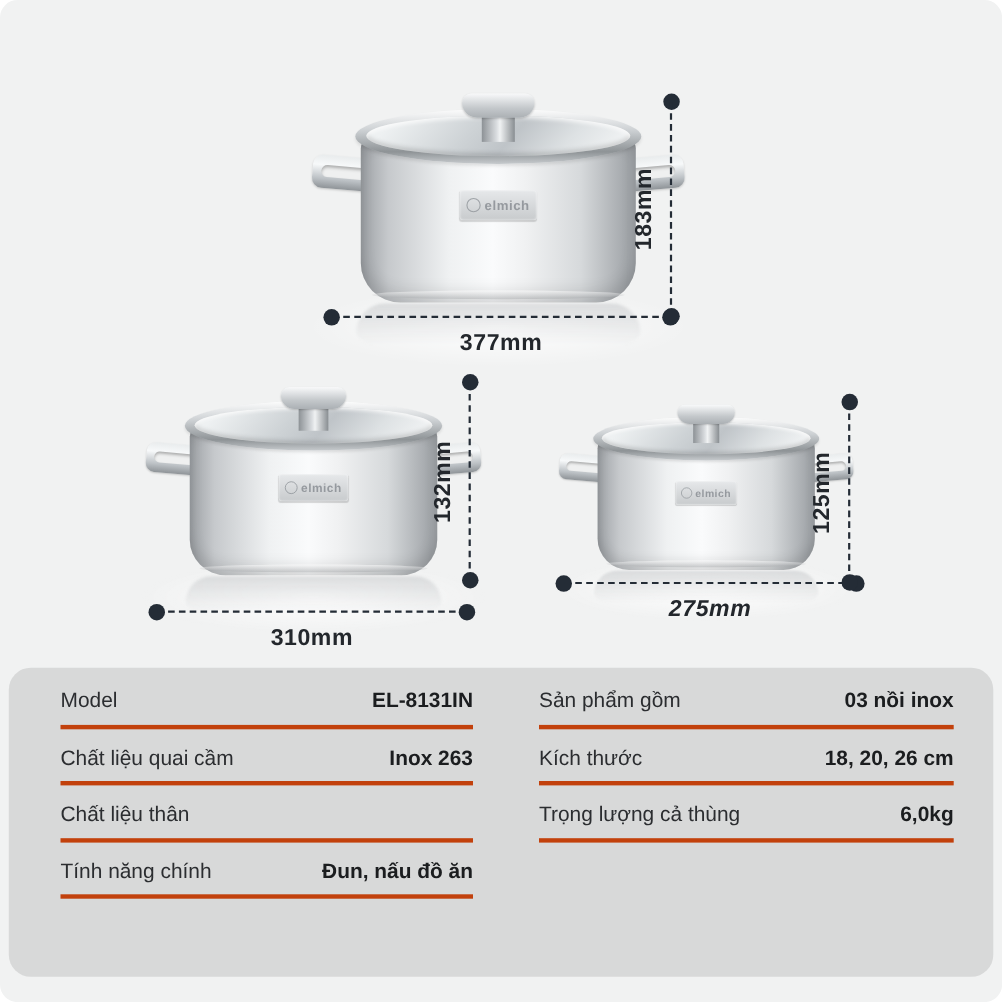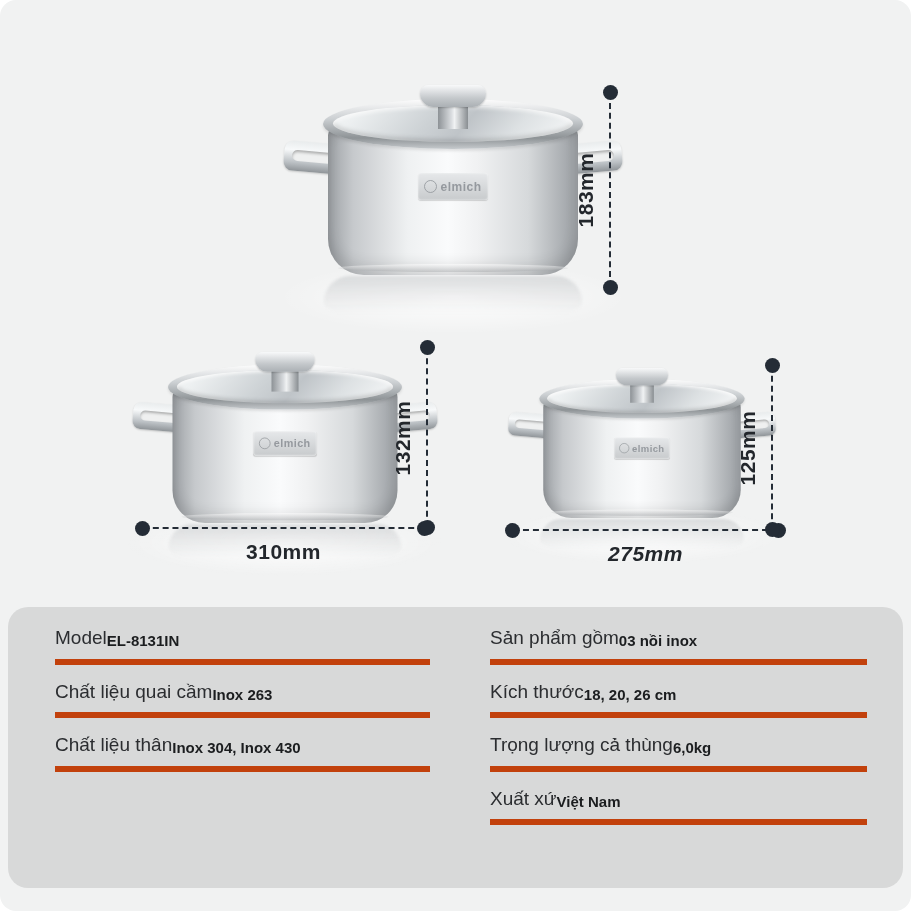--- a/index.html
+++ b/index.html
@@ -74,24 +74,24 @@
   .dim-v .dim-label{position:absolute;right:20px;top:50%;transform:translateY(-50%) rotate(180deg);writing-mode:vertical-rl;}
   .dim-label{font-size:21px;font-weight:600;color:#23272c;letter-spacing:0.5px;white-space:nowrap;}
 
   
   .spec-panel{position:absolute;left:8px;top:607px;width:895px;height:281px;
     background:#d8d9d9;border-radius:20px;box-sizing:border-box;
     padding:4px 36px 0 47px;display:flex;}
   .spec-col{box-sizing:border-box;}
   .spec-col-left{width:375px;margin-right:60px;}
   .spec-col-right{width:377px;}
-  .spec-row{height:38px;border-bottom:6px solid #c2410c;display:flex;
-    align-items:flex-end;padding:0 0 9.5px 0;}
+  .spec-row{height:38px;border-bottom:4px solid #c2410c;display:flex;
+    justify-content:space-between;align-items:flex-end;padding:0 0 9.5px 0;}
   .spec-label{font-size:19px;font-weight:400;color:#2b2d30;}
-  .spec-value{font-size:15px;font-weight:700;color:#1b1d1f;}
+  .spec-value{font-size:19px;font-weight:700;color:#1b1d1f;}
 </style>
 </head>
 <body>
 
 <div class="stage">
 
   <div class="pot pot-large" style="left:288px;top:85px;">
     <div class="glow"></div>
     <div class="handle handle-l"></div>
     <div class="handle handle-r"></div>
@@ -102,20 +102,24 @@
       </div>
     </div>
     <div class="lid">
       <div class="glass"></div>
     </div>
     <div class="knob-stem"></div>
     <div class="knob-cap"></div>
     <div class="refl"></div>
   </div>
 
+  <div class="dim dim-h" style="left:294px;top:281px;width:323px;">
+    <div class="dim-line"></div>
+    <div class="dim-label">377mm</div>
+  </div>
   <div class="dim dim-v" style="left:603px;top:85px;height:210px;">
     <div class="dim-line"></div>
     <div class="dim-label">183mm</div>
   </div>
 
   <div class="pot pot-medium" style="left:120px;top:352px;">
     <div class="glow"></div>
     <div class="handle handle-l"></div>
     <div class="handle handle-r"></div>
     <div class="pot-body">
@@ -125,21 +129,21 @@
       </div>
     </div>
     <div class="lid">
       <div class="glass"></div>
     </div>
     <div class="knob-stem"></div>
     <div class="knob-cap"></div>
     <div class="refl"></div>
   </div>
 
-  <div class="dim dim-h" style="left:135px;top:521px;width:297px;">
+  <div class="dim dim-h" style="left:135px;top:549px;width:297px;">
     <div class="dim-line"></div>
     <div class="dim-label">310mm</div>
   </div>
   <div class="dim dim-v" style="left:420px;top:340px;height:195px;">
     <div class="dim-line"></div>
     <div class="dim-label">132mm</div>
   </div>
 
   <div class="pot pot-small" style="left:477px;top:368px;">
     <div class="glow"></div>
@@ -173,36 +177,35 @@
       <div class="spec-row">
         <span class="spec-label">Model</span>
         <span class="spec-value">EL-8131IN</span>
       </div>
       <div class="spec-row">
         <span class="spec-label">Chất liệu quai cầm</span>
         <span class="spec-value">Inox 263</span>
       </div>
       <div class="spec-row">
         <span class="spec-label">Chất liệu thân</span>
-        <span class="spec-value">Inox 304, Inox 430</span>
+      </div>
+      <div class="spec-row">
+        <span class="spec-label">Tính năng chính</span>
+        <span class="spec-value">Đun, nấu đồ ăn</span>
       </div>
     </div>
     <div class="spec-col spec-col-right">
       <div class="spec-row">
         <span class="spec-label">Sản phẩm gồm</span>
         <span class="spec-value">03 nồi inox</span>
       </div>
       <div class="spec-row">
         <span class="spec-label">Kích thước</span>
         <span class="spec-value">18, 20, 26 cm</span>
       </div>
       <div class="spec-row">
         <span class="spec-label">Trọng lượng cả thùng</span>
         <span class="spec-value">6,0kg</span>
       </div>
-      <div class="spec-row">
-        <span class="spec-label">Xuất xứ</span>
-        <span class="spec-value">Việt Nam</span>
-      </div>
     </div>
   </div>
 
 </div>
 
 </body></html>

